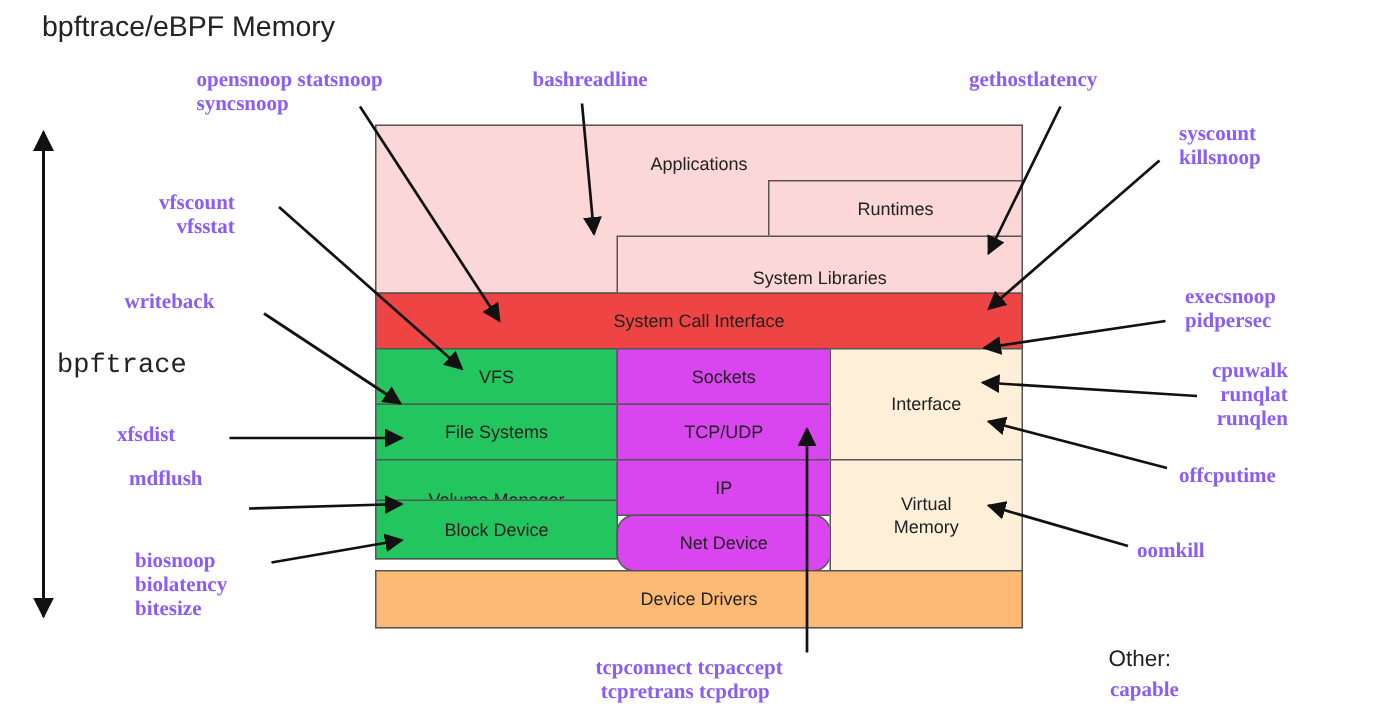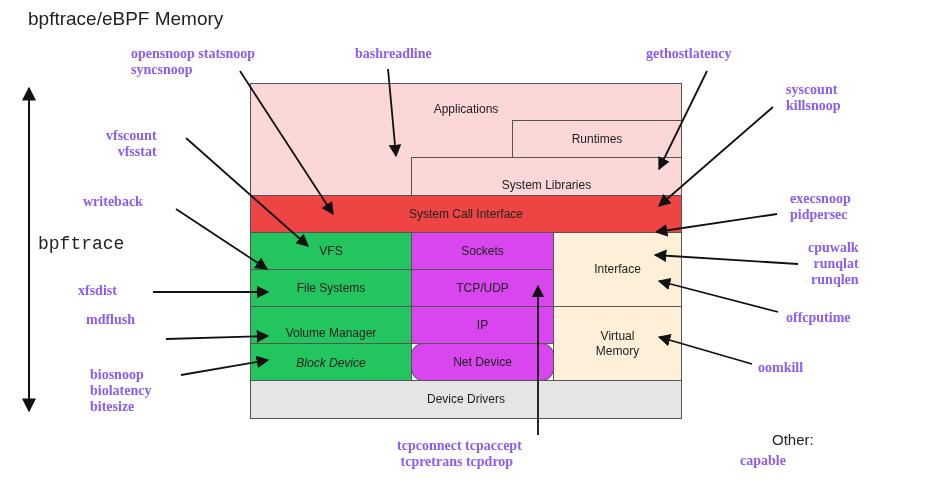--- a/index.html
+++ b/index.html
@@ -4,21 +4,21 @@
 <style>
   html, body { margin: 0; padding: 0; background: #ffffff; }
   body { width: 930px; height: 480px; position: relative; overflow: hidden; font-family: "Liberation Sans", sans-serif; }
   .title { position: absolute; left: 28px; top: 8px; font-size: 19px; color: #222; font-family: "Liberation Sans", sans-serif; }
   .box { position: absolute; box-sizing: border-box; border: 1.5px solid #555; display: flex; align-items: center; justify-content: center; text-align: center; font-size: 12px; color: #222; font-family: "Liberation Sans", sans-serif; line-height: 1.2; }
   .pink { background: #fbd7d7; }
   .yellow { background: #ef4444; }
   .blue { background: #22c55e; }
   .green { background: #d946ef; }
   .orange { background: #fdefd8; }
-  .cyan { background: #e5e5e5; }
+  .cyan { background: #fdba74; }
   .tool { position: absolute; font-family: Liberation Serif, serif; font-weight: bold; font-size: 14px; color: #8b5cf6; line-height: 16px; white-space: pre; }
   .plain { position: absolute; font-family: "Liberation Sans", sans-serif; font-size: 15px; color: #222; }
   svg.arrows { position: absolute; left: 0; top: 0; pointer-events: none; }
 </style>
 </head>
 <body>
 
 <div class="title">bpftrace/eBPF Memory</div>
 
 <div class="box pink" style="left:250px;top:83px;width:432px;height:113px;align-items:flex-start;padding-top:18px;">
@@ -36,21 +36,21 @@
 
 <div class="box blue" style="left:250px;top:232px;width:162px;height:38px;">
   <span>VFS</span>
 </div>
 <div class="box blue" style="left:250px;top:269px;width:162px;height:38px;">
   <span>File Systems</span>
 </div>
 <div class="box blue" style="left:250px;top:306px;width:162px;height:54px;align-items:center;">
   <span>Volume Manager</span>
 </div>
-<div class="box blue" style="left:250px;top:343px;width:162px;height:40px;font-style:italic;">
+<div class="box blue" style="left:250px;top:333px;width:162px;height:40px;">
   <span>Block Device</span>
 </div>
 
 <div class="box green" style="left:411px;top:232px;width:143px;height:38px;">
   <span>Sockets</span>
 </div>
 <div class="box green" style="left:411px;top:269px;width:143px;height:38px;">
   <span>TCP/UDP</span>
 </div>
 <div class="box green" style="left:411px;top:306px;width:143px;height:38px;">
@@ -114,14 +114,14 @@
 <div class="tool" style="left:78px;top:283px;">xfsdist</div>
 <div class="tool" style="left:786px;top:310px;">offcputime</div>
 <div class="tool" style="left:86px;top:312px;">mdflush</div>
 <div class="tool" style="left:758px;top:360px;">oomkill</div>
 <div class="tool" style="left:90px;top:367px;">biosnoop
 biolatency
 bitesize</div>
 <div class="tool" style="left:397px;top:438px;">tcpconnect tcpaccept
  tcpretrans tcpdrop</div>
 
-<div class="plain" style="left:739px;top:431px;margin-left:33px;">Other:</div>
+<div class="plain" style="left:739px;top:431px;">Other:</div>
 <div class="tool" style="left:740px;top:453px;text-align:center;">capable</div>
 
 </body></html>

